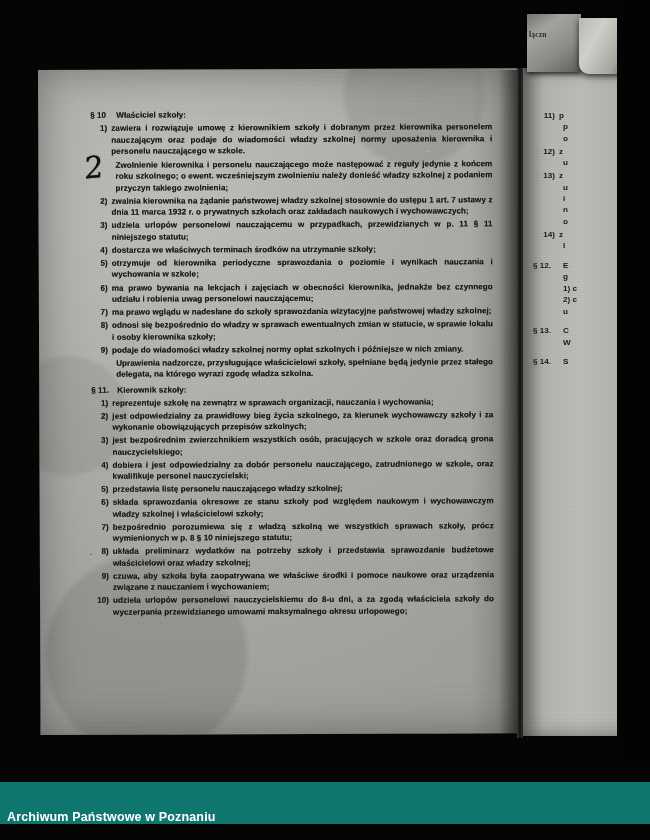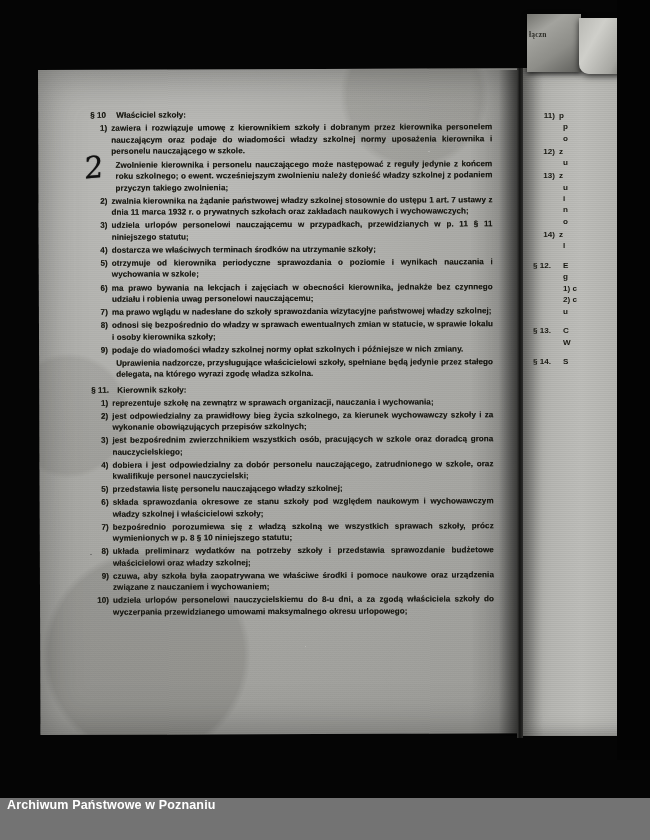--- a/index.html
+++ b/index.html
@@ -175,23 +175,23 @@
   }
   #right-doc .r-item{display:flex;margin-top:1.6px;}
   #right-doc .r-num{width:26px;flex:none;text-align:right;padding-right:4px;box-sizing:border-box;}
   #right-doc .r-txt{flex:1;overflow:hidden;}
   #right-doc .r-cont{margin-left:30px;}
   #right-doc .r-sec{display:flex;margin-top:8px;}
   #right-doc .r-sec-sign{width:30px;flex:none;}
 
   
   #watermark-bar{
-    position:absolute;left:0;bottom:0;width:650px;height:42px;
-    background:#737373;z-index:20;
-    display:flex;align-items:flex-start;
+    position:absolute;left:0;bottom:16px;width:650px;height:42px;
+    background:#0f766e;z-index:20;
+    display:flex;align-items:flex-end;
   }
   #watermark-text{
     color:#fff;
     font-family:"Liberation Sans", sans-serif;
     font-size:12.5px;
     font-weight:700;
     letter-spacing:.15px;
     padding-left:7px;
   }
 

